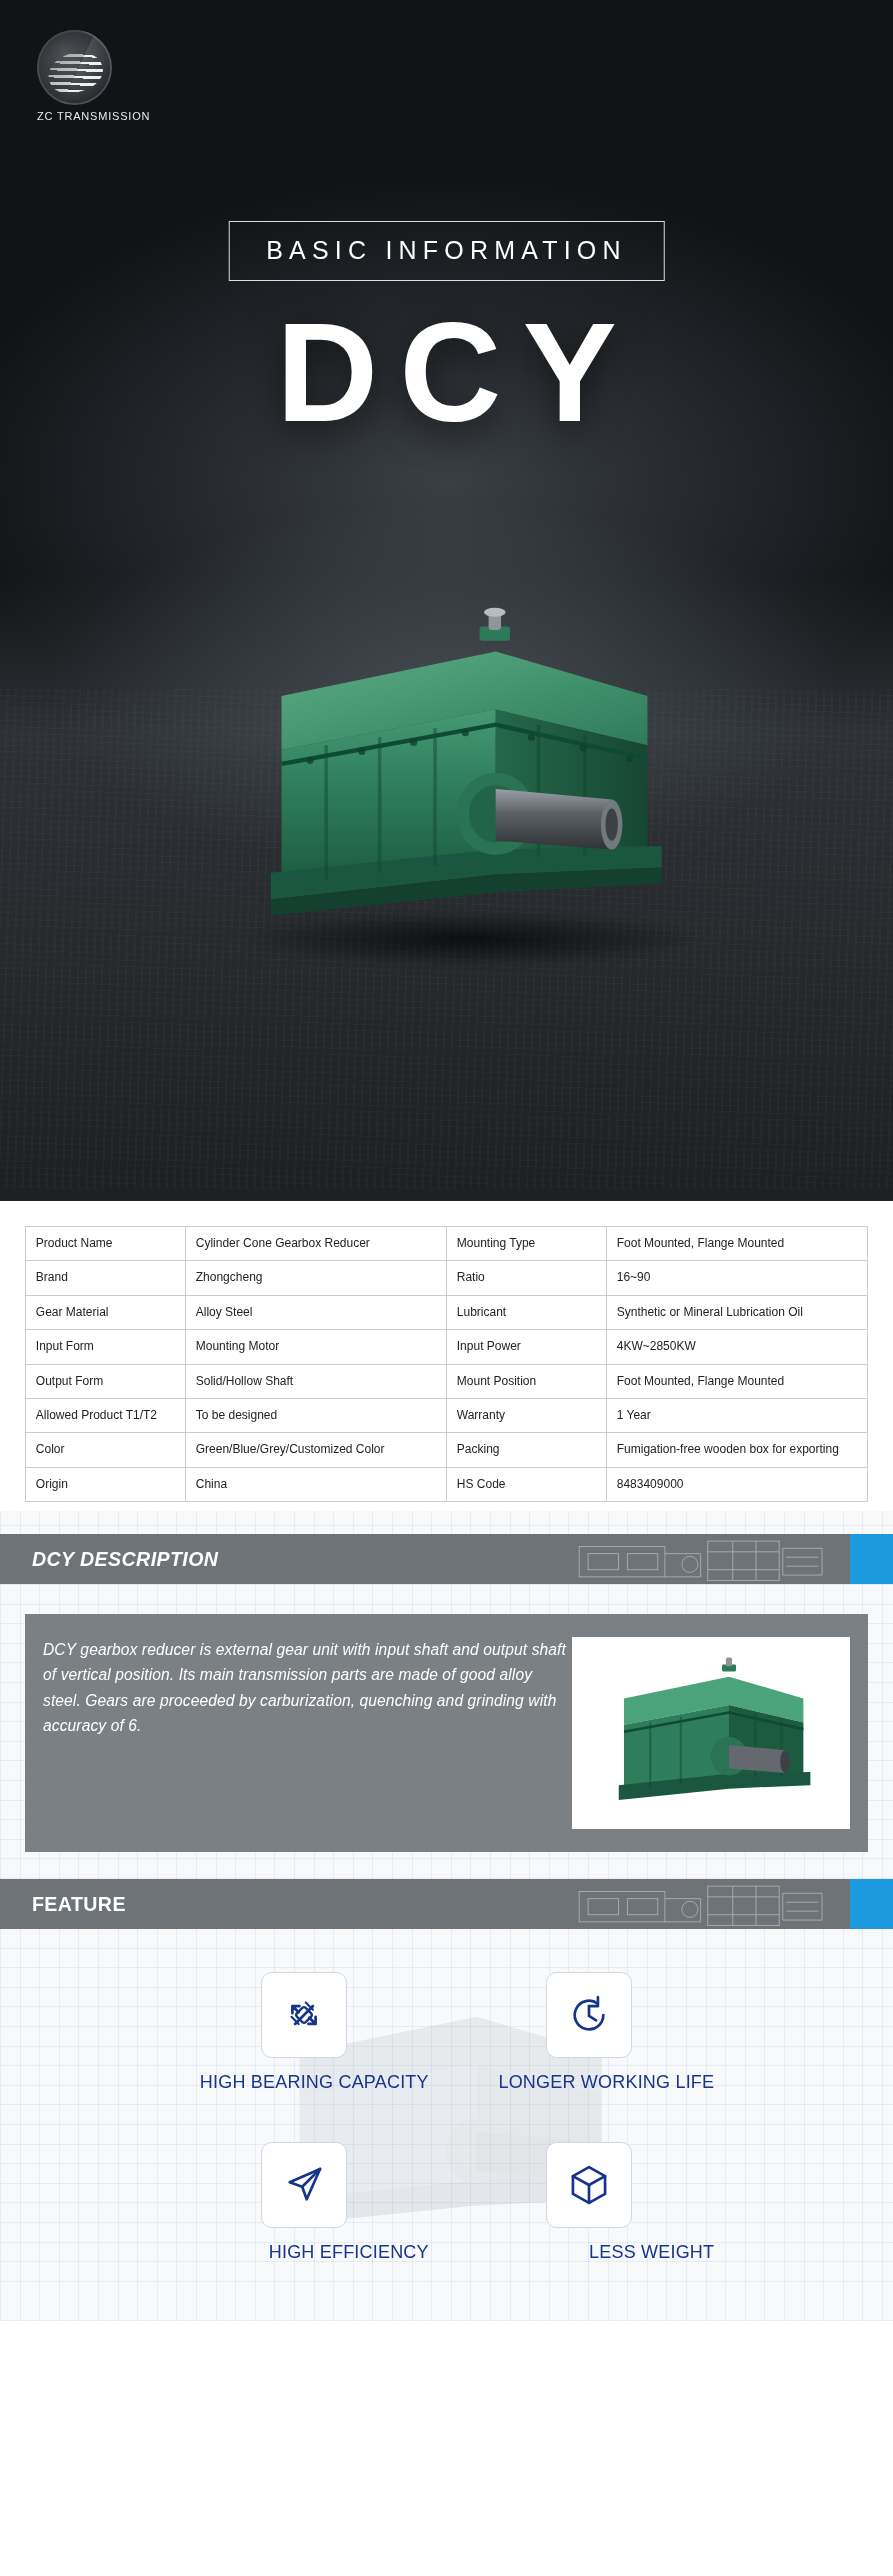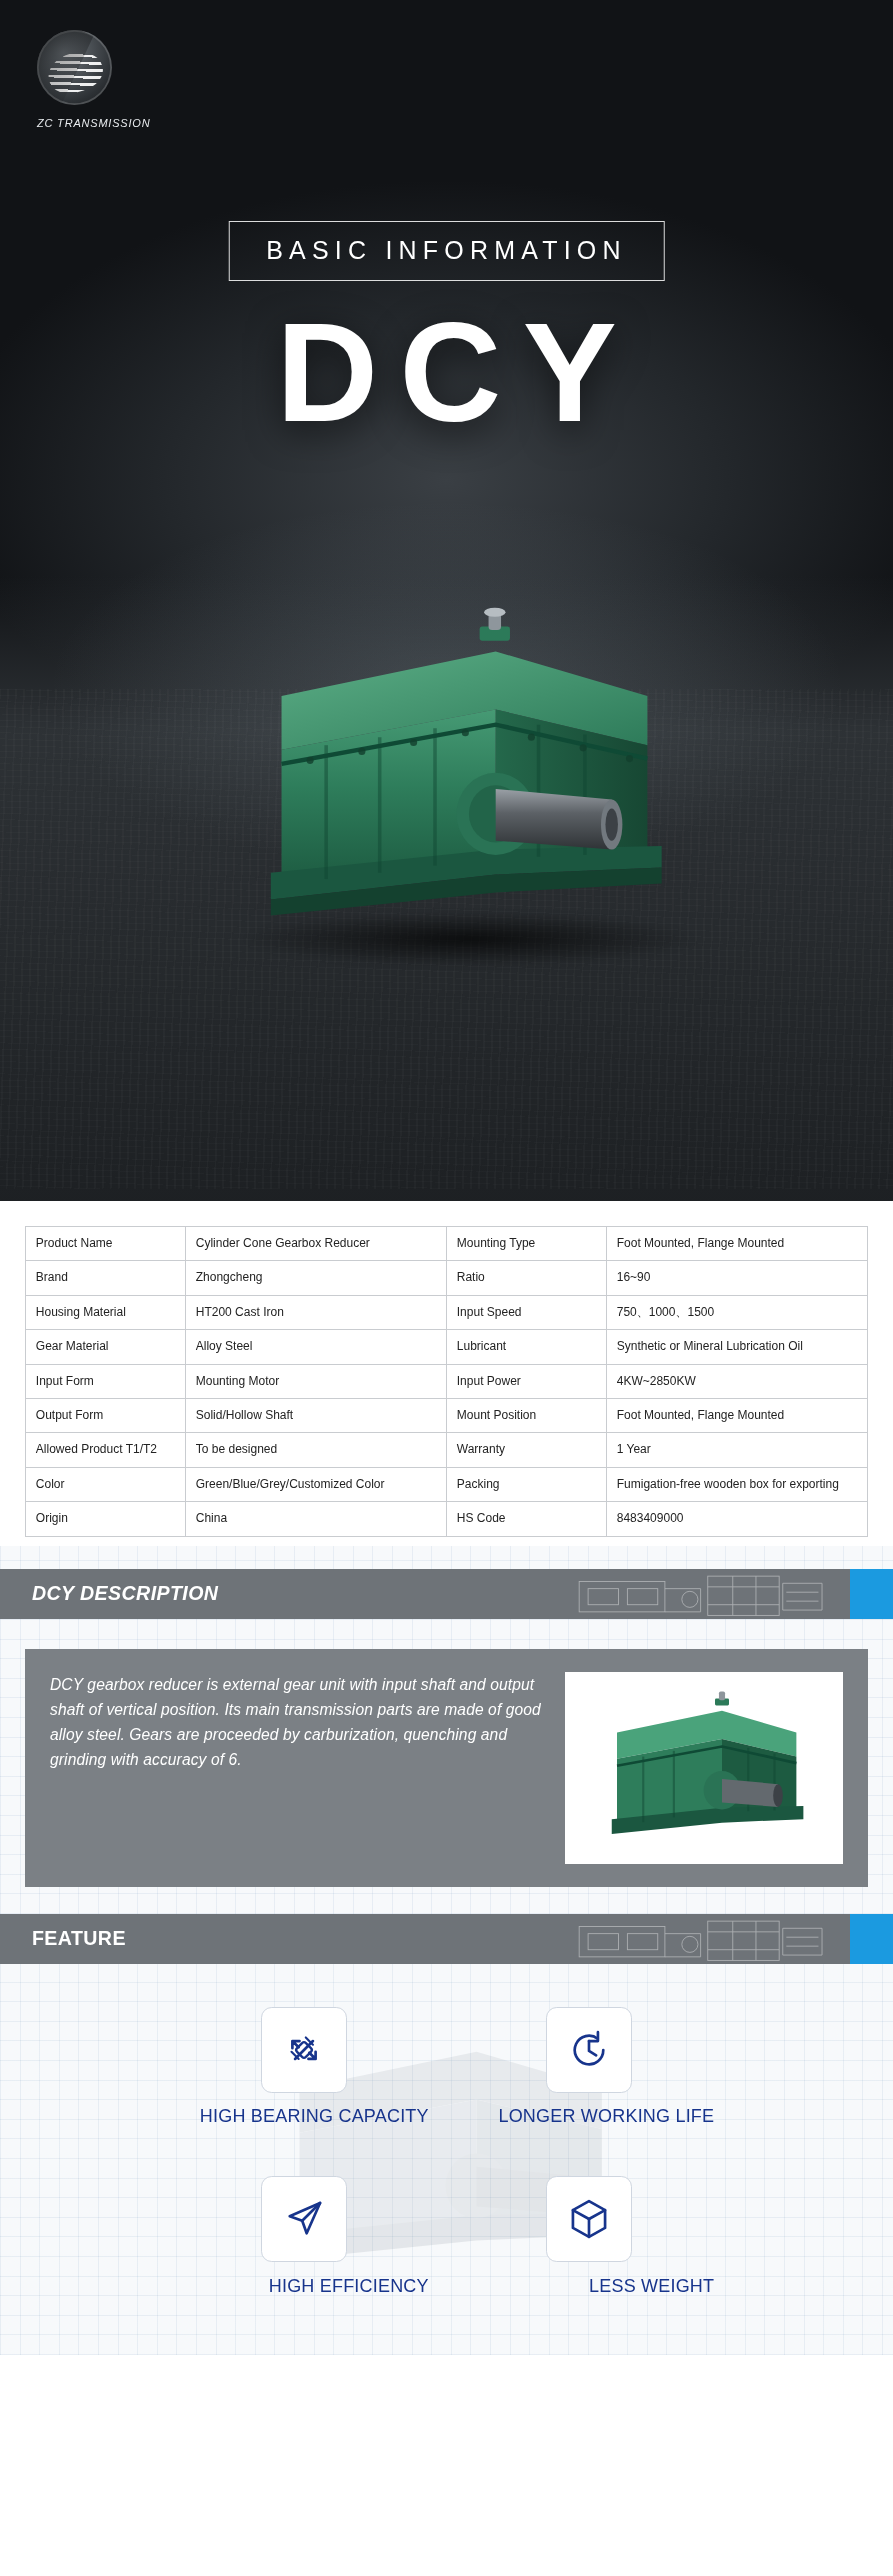--- a/index.html
+++ b/index.html
@@ -71,25 +71,24 @@
     opacity: .92;
   }
   .logo-mark:after {
     content:"";
     position:absolute; left:-12.5px; top:-9px;
     width: 50px; height: 98px;
     background: linear-gradient(120deg, rgba(0,0,0,0.55), rgba(0,0,0,0));
     transform: rotate(25deg);
   }
   .logo-text {
-    margin-top: 12px;
+    margin-top: 5px;
     font-size: 11px;
     letter-spacing: 0.8px;
     color: #e9ecef;
-    font-style: italic;
   }
 
   .basic-banner {
     position: absolute;
     left: 50%; top: 221px;
     transform: translateX(-50%);
     border: 1.8px solid rgba(255,255,255,0.85);
     padding: 14.3px 37px;
     z-index: 5;
   }
@@ -182,21 +181,21 @@
     right: 0; top: 0; bottom: 0;
     width: 43px;
     background: #1b9ae0;
     z-index: 2;
   }
 
   .desc-box {
     margin: 30px 25px 0;
     background: #7b8085;
     display: flex;
-    padding: 23px 25px;
+    padding: 23px 18px;
     align-items: flex-start;
   }
   .desc-text {
     color: #fff;
     font-size: 15.6px;
     line-height: 1.62;
     flex: 1;
     letter-spacing: 0.1px;
   }
   .desc-img {
@@ -353,26 +352,20 @@
         <td class="k">Mounting Type</td>
         <td class="v">Foot Mounted, Flange Mounted</td>
       </tr>
       <tr>
         <td class="k">Brand</td>
         <td class="v">Zhongcheng</td>
         <td class="k">Ratio</td>
         <td class="v">16~90</td>
       </tr>
       <tr>
-        <td class="k">Housing Material</td>
-        <td class="v">HT200 Cast Iron</td>
-        <td class="k">Input Speed</td>
-        <td class="v">750、1000、1500</td>
-      </tr>
-      <tr>
         <td class="k">Gear Material</td>
         <td class="v">Alloy Steel</td>
         <td class="k">Lubricant</td>
         <td class="v">Synthetic or Mineral Lubrication Oil</td>
       </tr>
       <tr>
         <td class="k">Input Form</td>
         <td class="v">Mounting Motor</td>
         <td class="k">Input Power</td>
         <td class="v">4KW~2850KW</td>

